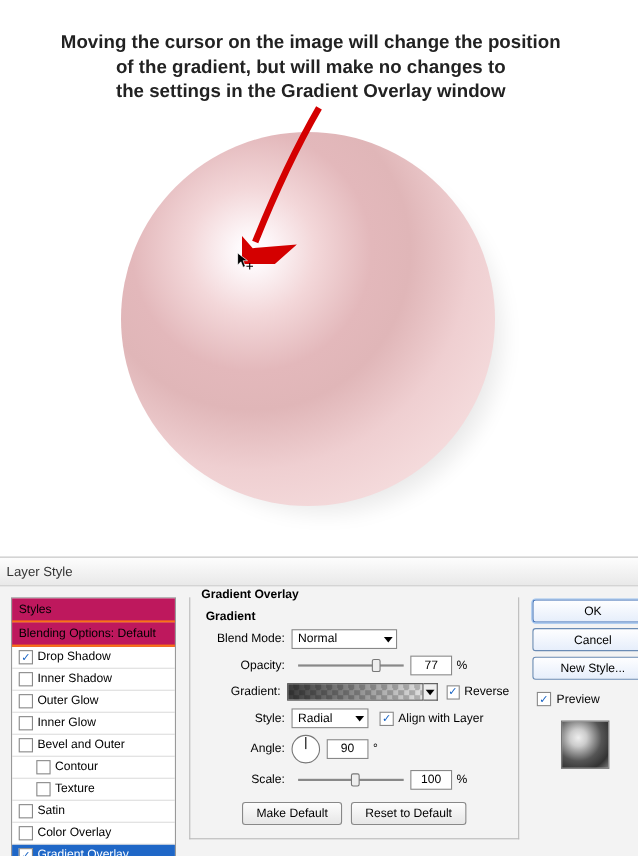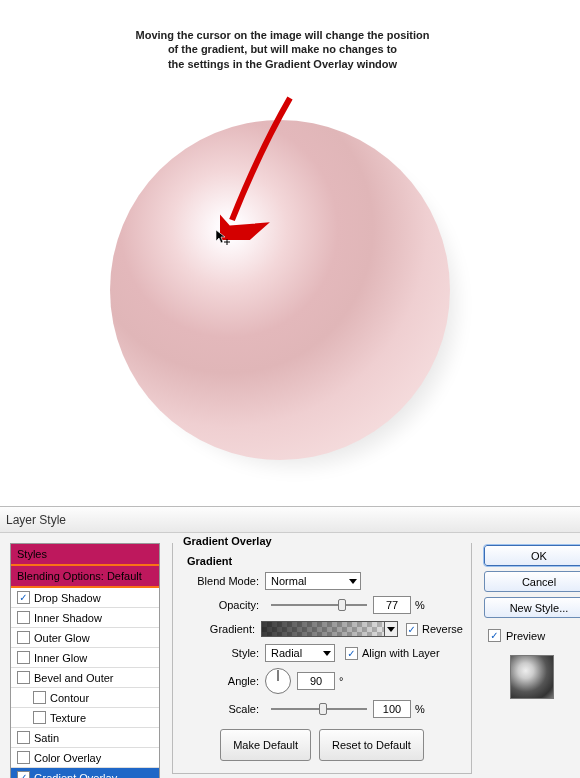--- a/index.html
+++ b/index.html
@@ -15,21 +15,21 @@
     width: 580px;
     height: 470px;
     background: #fff;
     position: relative;
   }
   .caption {
     position: absolute;
     top: 28px;
     left: 0; right: 15px;
     text-align: center;
-    font-size: 11px;
+    font-size: 17px;
     font-weight: bold;
     line-height: 1.3;
     color: #222;
     font-family: Verdana, Tahoma, sans-serif;
   }
   .sphere-wrap {
     position: absolute;
     top: 120px;
     left: 110px;
     width: 350px;
@@ -113,21 +113,20 @@
     background: #fff;
   }
   .styles-header, .blending-header {
     font-size: 11px;
     padding: 4px 6px;
     border-bottom: 2px solid #f97316;
     background: #be185d;
   }
   .style-row {
     display: flex;
-    align-items: center;
     padding: 3px 6px;
     border-bottom: 1px solid #ddd;
     gap: 4px;
   }
   .style-row:last-child { border-bottom: none; }
   .style-row.indent { padding-left: 22px; }
   .style-row.active {
     background: #1f67c7;
     color: #fff;
   }
@@ -232,21 +231,21 @@
     background:#000;
     transform-origin: top center;
     transform: translate(-0.5px,0) rotate(180deg);
   }
   .btn {
     border:1px solid #888;
     background: linear-gradient(#fdfdfd,#e6e6e6);
     border-radius:3px;
     padding: 3px 12px;
     font-size:11px;
-    height:32px;
+    height:21px;
     display:inline-flex;
     align-items:center;
     justify-content:center;
   }
   .btn-row {
     display:flex;
     gap:8px;
     justify-content:center;
     margin-top:10px;
   }

